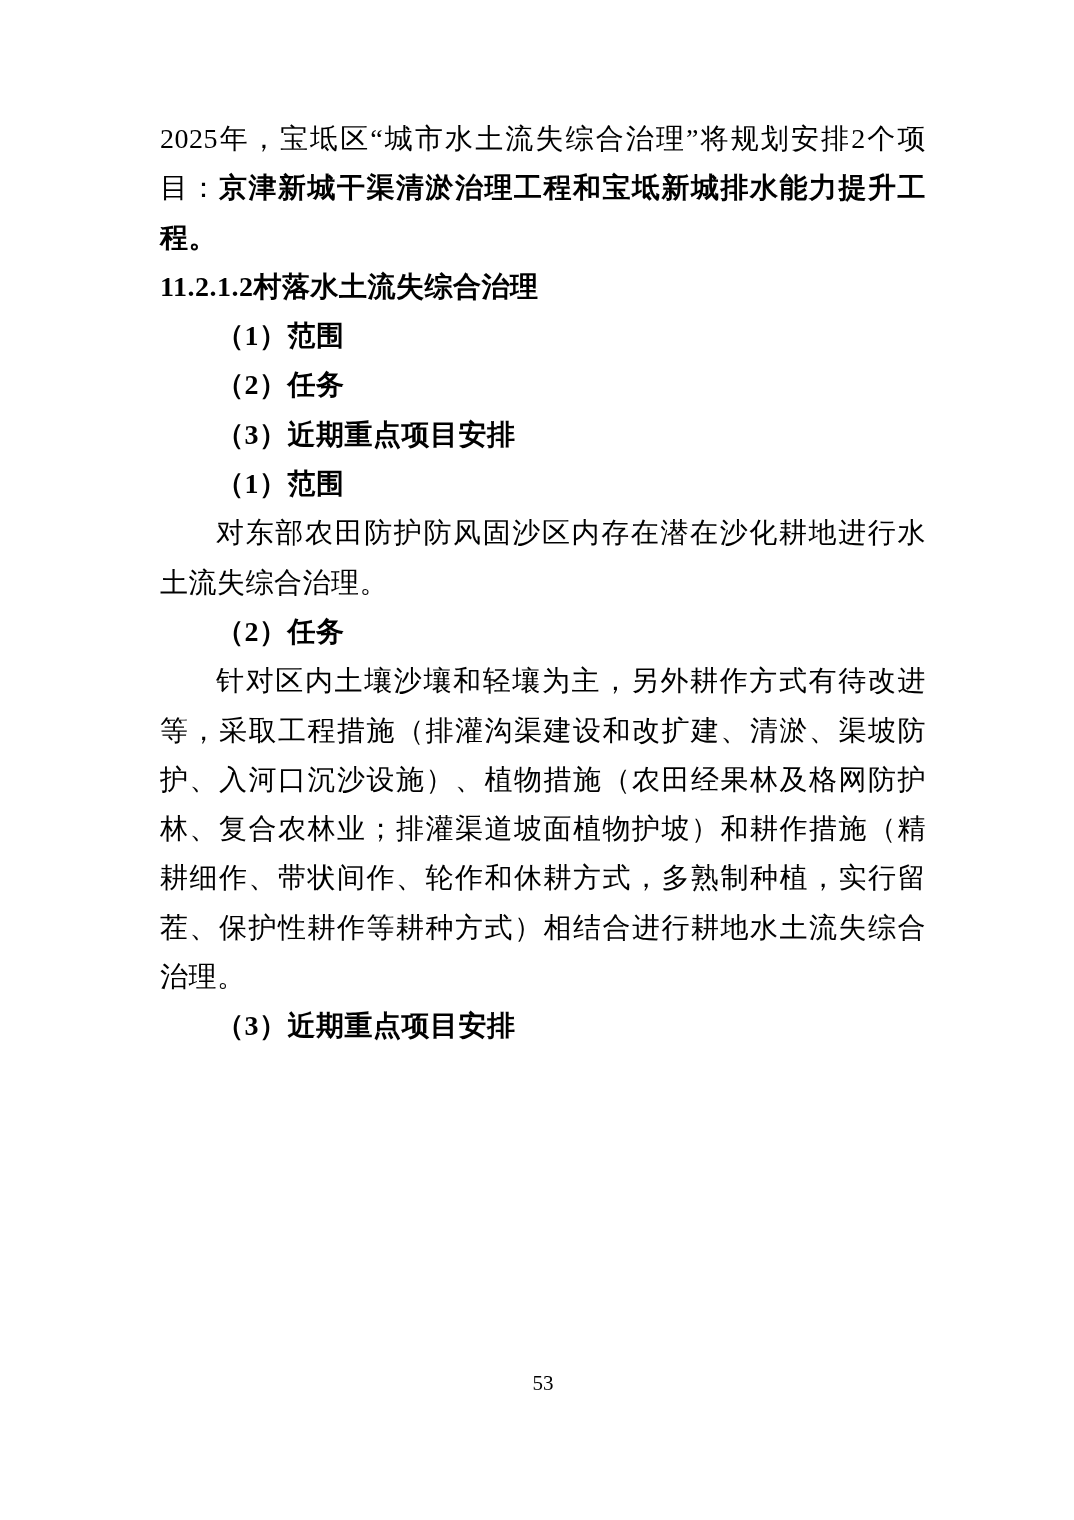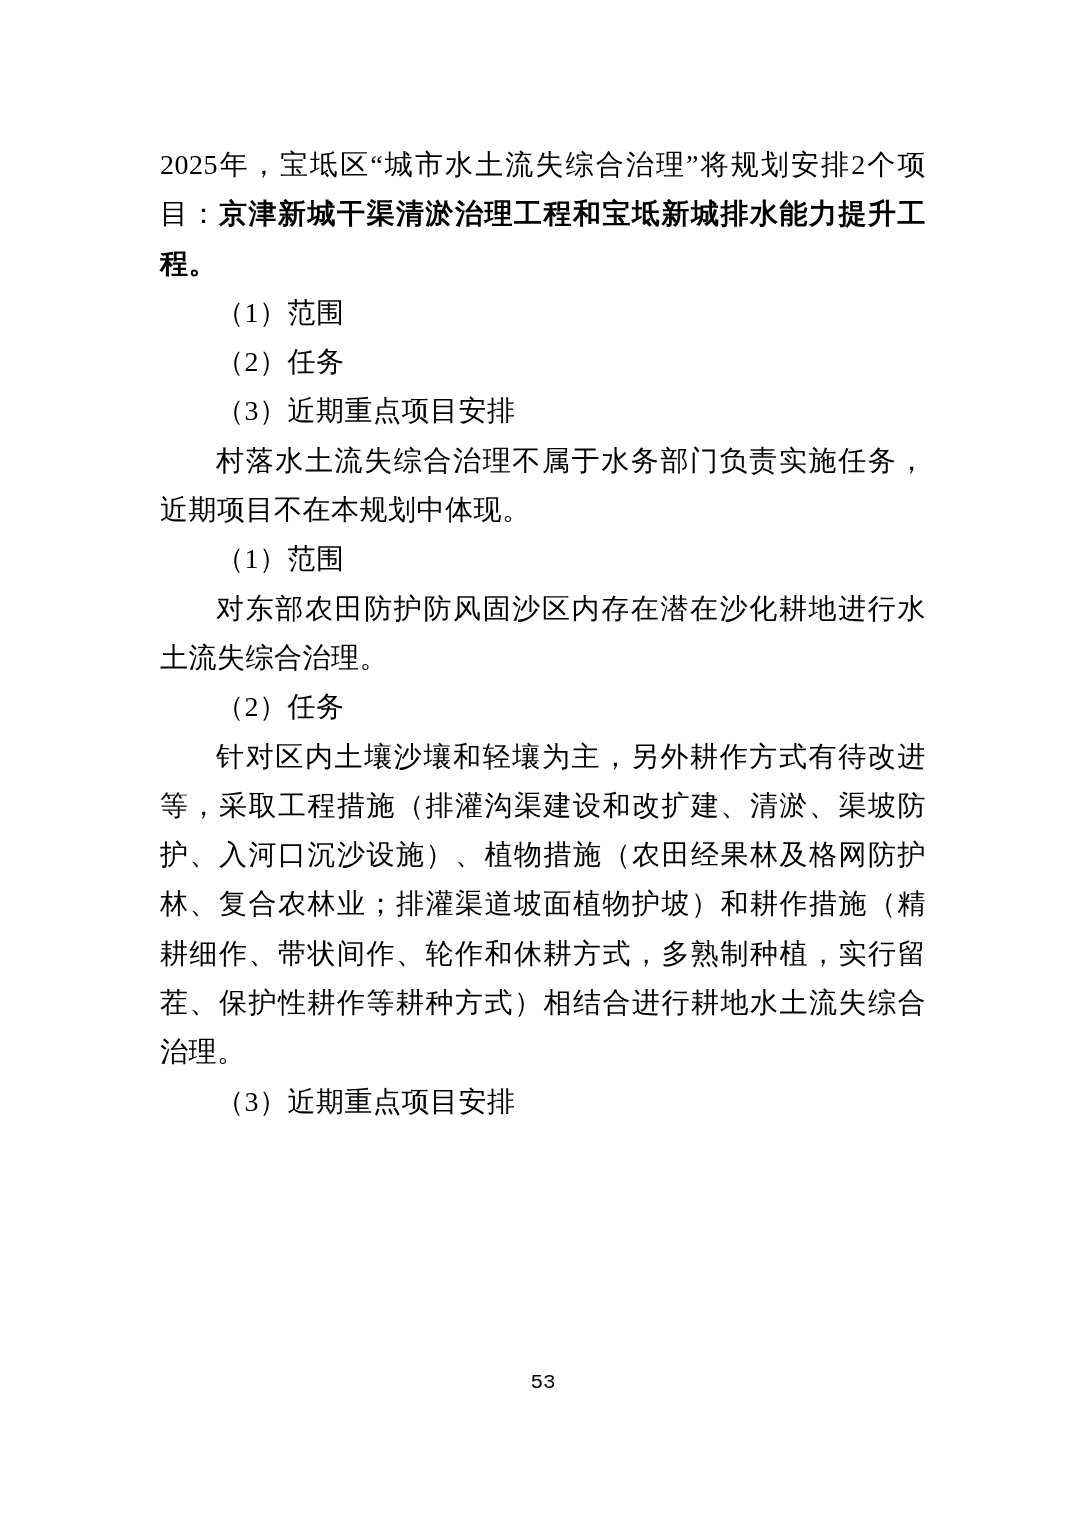--- a/index.html
+++ b/index.html
@@ -19,21 +19,21 @@
     position: absolute;
     left: 0;
     top: 0;
     width: 1074px;
     height: 1520px;
     background: #ffffff;
   }
   .text-column {
     position: absolute;
     left: 160px;
-    top: 140px;
+    top: 114px;
     width: 766px;
     font-size: 28px;
     line-height: 49.3px;
     text-align: justify;
     text-justify: inter-ideograph;
     letter-spacing: 0.5px;
   }
   .text-column p {
     margin: 0;
     padding: 0;
@@ -42,53 +42,52 @@
     text-indent: 2em;
   }
   .bold {
     font-weight: bold;
   }
   .heading-l3 {
     font-weight: bold;
     text-indent: 0;
   }
   .subheading {
-    font-weight: normal;
+    font-weight: bold;
     text-indent: 2em;
   }
   .page-footer {
     position: absolute;
     left: 160px;
     top: 1370px;
     width: 766px;
     text-align: center;
     font-size: 21px;
     line-height: 26px;
-    font-family: Liberation Mono, monospace;
   }
 </style>
 </head>
 <body>
 
 <div class="page">
 
   <div class="text-column">
 
     <p class="para"><span>2025年，宝坻区“城市水土流失综合治理”将规划安排2个项目：</span><span class="bold">京津新城干渠清淤治理工程和宝坻新城排水能力提升工程。</span></p>
 
+    <p class="heading-l3">11.2.1.2村落水土流失综合治理</p>
 
     <p class="subheading">（1）范围</p>
 
 
     <p class="subheading">（2）任务</p>
 
 
     <p class="subheading">（3）近期重点项目安排</p>
 
-    <p class="indent">村落水土流失综合治理不属于水务部门负责实施任务，近期项目不在本规划中体现。</p>
 
 
     <p class="subheading">（1）范围</p>
 
     <p class="indent">对东部农田防护防风固沙区内存在潜在沙化耕地进行水土流失综合治理。</p>
 
     <p class="subheading">（2）任务</p>
 
     <p class="indent">针对区内土壤沙壤和轻壤为主，另外耕作方式有待改进等，采取工程措施（排灌沟渠建设和改扩建、清淤、渠坡防护、入河口沉沙设施）、植物措施（农田经果林及格网防护林、复合农林业；排灌渠道坡面植物护坡）和耕作措施（精耕细作、带状间作、轮作和休耕方式，多熟制种植，实行留茬、保护性耕作等耕种方式）相结合进行耕地水土流失综合治理。</p>
 

